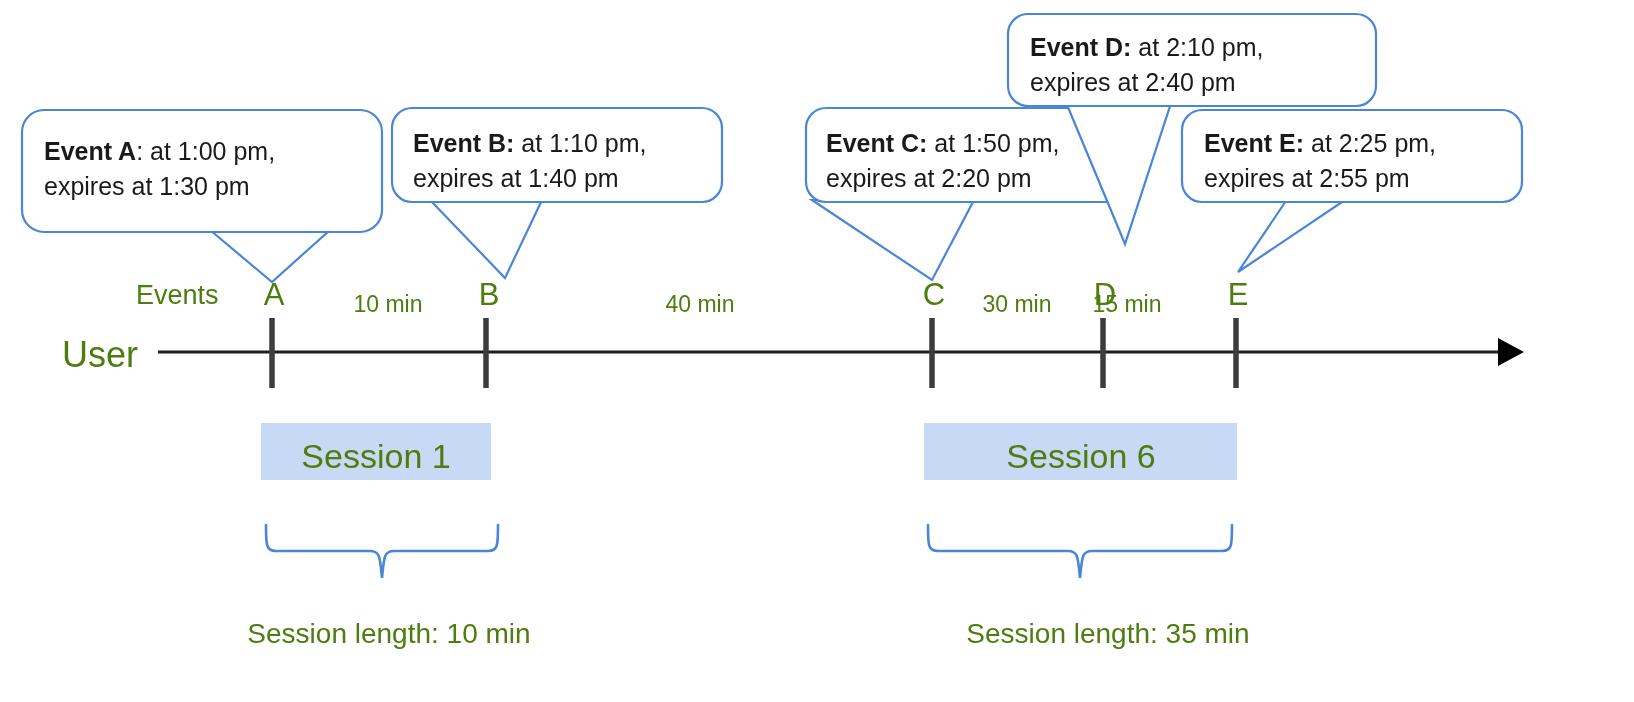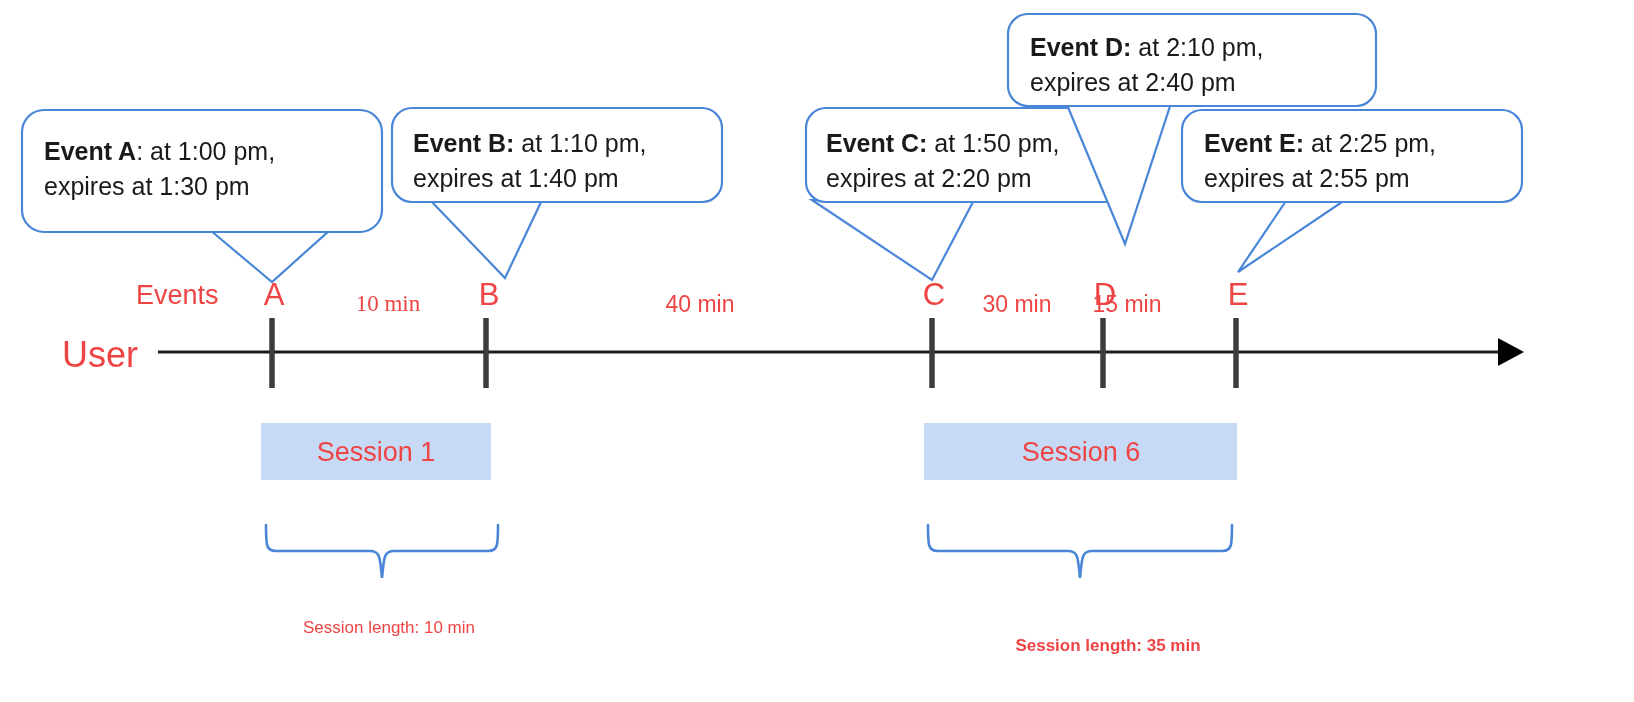--- a/index.html
+++ b/index.html
@@ -49,29 +49,29 @@
   .tick {
     stroke: #3c3c3c;
     stroke-width: 5.5;
   }
   .arrow-head { fill: #000000; }
   .session-box { fill: #c6d9f5; }
   .brace { fill: none; stroke: #4a86d8; stroke-width: 2.6; stroke-linecap: round; }
   .lbl {
     position: absolute;
     font-family: "Liberation Sans", sans-serif;
-    color: #ef4444;
+    color: #4d7c0f;
     white-space: nowrap;
   }
   .lbl-user { font-size: 36px; }
   .lbl-events { font-size: 27px; }
   .lbl-marker { font-size: 31px; }
   .lbl-gap { font-size: 23px; }
-  .lbl-session { font-size: 27px; }
-  .lbl-slen { font-size: 17px; }
+  .lbl-session { font-size: 34px; }
+  .lbl-slen { font-size: 28px; }
   .ctr { transform: translateX(-50%); }
 </style>
 </head>
 <body>
 
 <div id="stage">
 
   <svg class="layer" viewBox="0 0 1634 702">
 
     <g>
@@ -156,24 +156,24 @@
   <div class="lbl lbl-user" style="left:62px; top:334px;text-align:right;">User</div>
 
   <div class="lbl lbl-events" style="left:136px; top:280px;">Events</div>
 
   <div class="lbl lbl-marker ctr" style="left:274px; top:277px;">A</div>
   <div class="lbl lbl-marker ctr" style="left:489px; top:277px;">B</div>
   <div class="lbl lbl-marker ctr" style="left:934px; top:277px;">C</div>
   <div class="lbl lbl-marker ctr" style="left:1105px; top:277px;">D</div>
   <div class="lbl lbl-marker ctr" style="left:1238px; top:277px;">E</div>
 
-  <div class="lbl lbl-gap ctr" style="left:388px; top:291px;font-family:Liberation Serif, serif;">10 min</div>
+  <div class="lbl lbl-gap ctr" style="left:388px; top:291px;">10 min</div>
   <div class="lbl lbl-gap ctr" style="left:700px; top:291px;">40 min</div>
   <div class="lbl lbl-gap ctr" style="left:1017px; top:291px;">30 min</div>
   <div class="lbl lbl-gap ctr" style="left:1127px; top:291px;">15 min</div>
 
   <div class="lbl lbl-session ctr" style="left:376px; top:437px;">Session 1</div>
   <div class="lbl lbl-session ctr" style="left:1081px; top:437px;">Session 6</div>
 
   <div class="lbl lbl-slen ctr" style="left:389px; top:618px;">Session length: 10 min</div>
-  <div class="lbl lbl-slen ctr" style="left:1108px; top:636px;font-weight:bold;">Session length: 35 min</div>
+  <div class="lbl lbl-slen ctr" style="left:1108px; top:618px;">Session length: 35 min</div>
 
 </div>
 
 </body></html>

